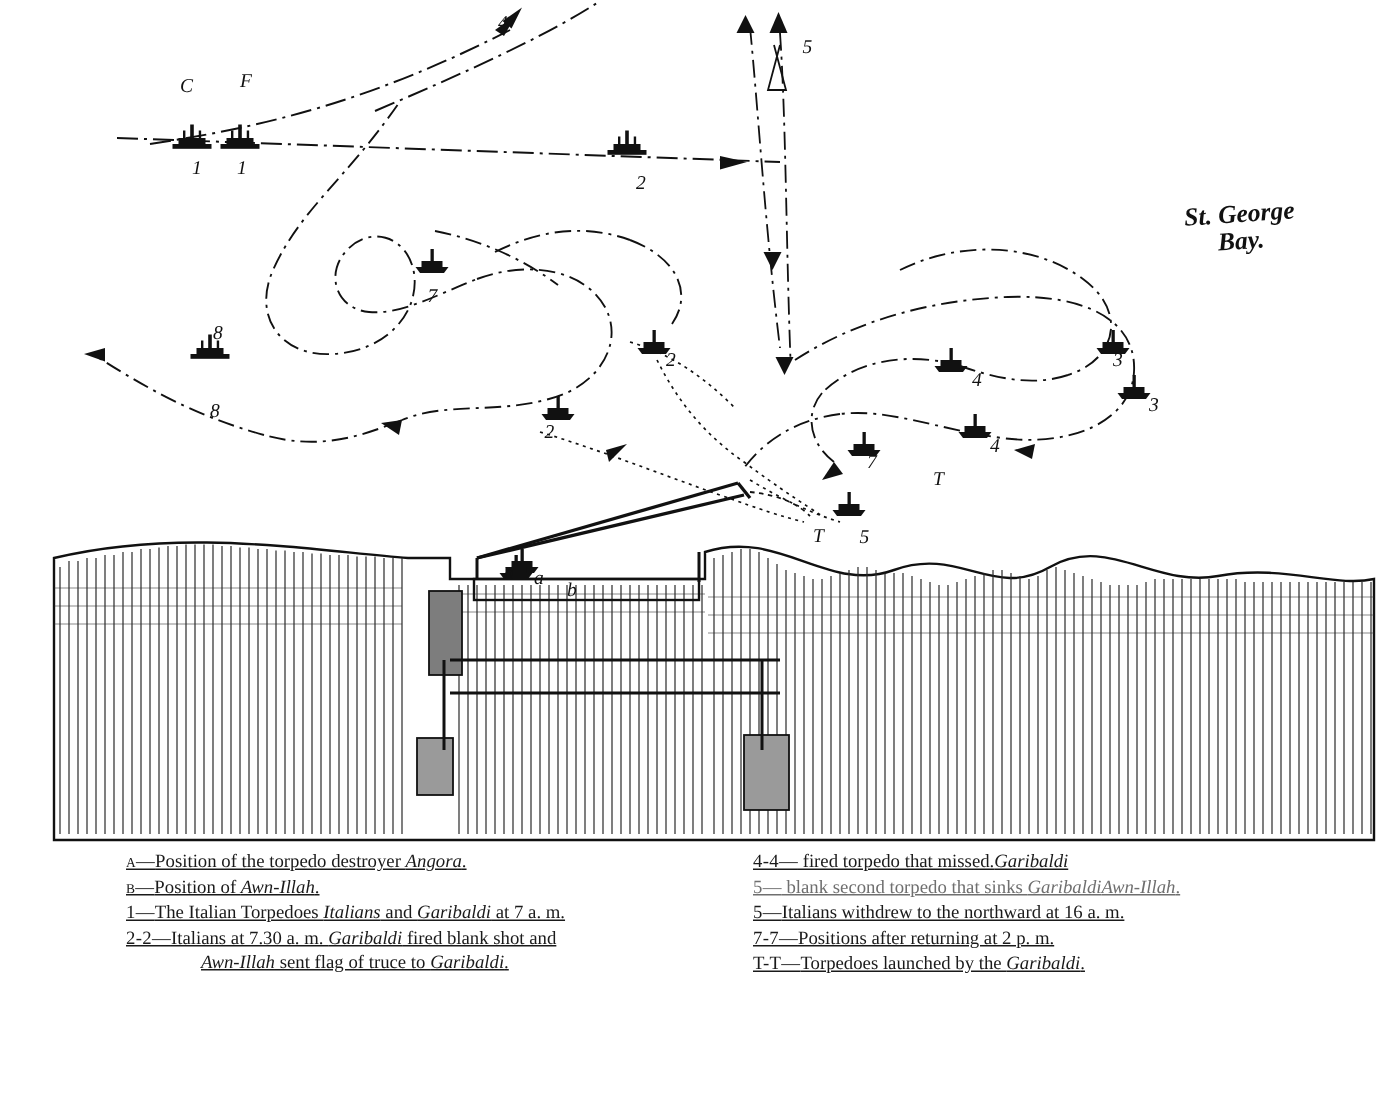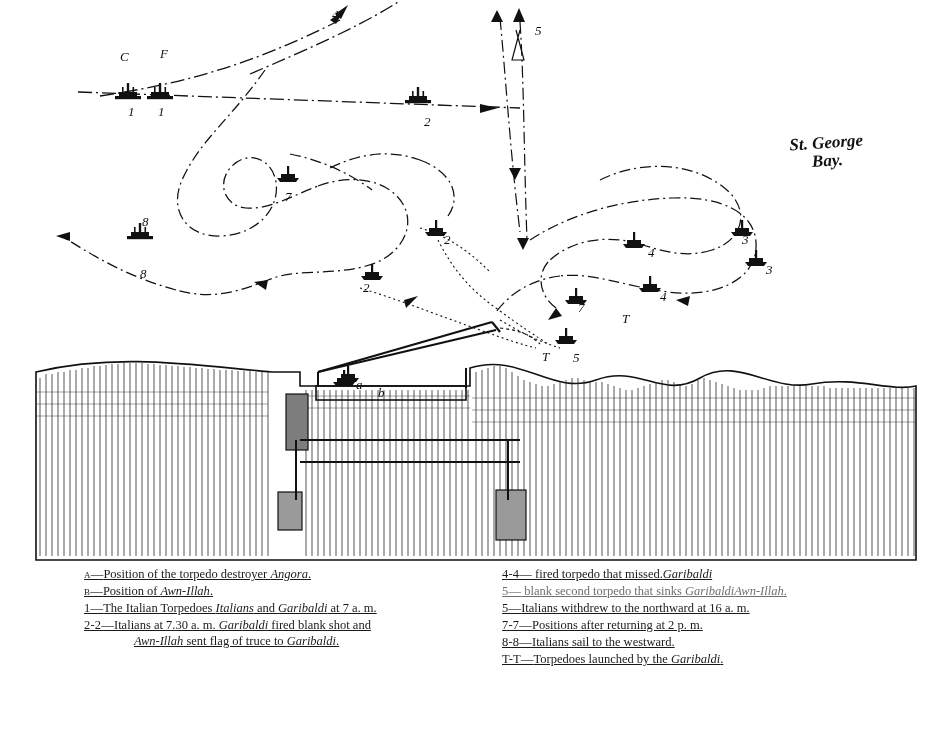--- a/index.html
+++ b/index.html
@@ -422,16 +422,15 @@
       <div class="legend-entry"><span class="key">a—</span><span>Position of the torpedo destroyer </span><span class="it">Angora</span><span>.</span></div>
       <div class="legend-entry"><span class="key">b—</span><span>Position of </span><span class="it">Awn-Illah</span><span>.</span></div>
       <div class="legend-entry"><span class="key">1—</span><span>The Italian Torpedoes </span><span class="it">Italians</span><span> and </span><span class="it">Garibaldi</span><span> at 7 a. m.</span></div>
       <div class="legend-entry"><span class="key">2-2—</span><span>Italians at 7.30 a. m.   </span><span class="it">Garibaldi</span><span> fired blank shot and</span><span class="cont"><span class="it">Awn-Illah</span> sent flag of truce to <span class="it">Garibaldi</span>.</span></div>
     </div>
   <div class="legend-col right" id="legend-right">
       <div class="legend-entry"><span class="key">4-4—</span><span> fired torpedo that missed.</span><span class="it">Garibaldi</span></div>
       <div class="legend-entry muted"><span class="key">5—</span><span> blank second torpedo that sinks </span><span class="it">Garibaldi</span><span class="it">Awn-Illah</span><span>.</span></div>
       <div class="legend-entry"><span class="key">5—</span><span>Italians withdrew to the northward at 16 a. m.</span></div>
       <div class="legend-entry"><span class="key">7-7—</span><span>Positions after returning at 2 p. m.</span></div>
-      <div class="legend-entry"><span class="key">8-8—</span><span>Italians sail to the westward.</span></div>
       <div class="legend-entry"><span class="key">T-T—</span><span>Torpedoes launched by the </span><span class="it">Garibaldi</span><span>.</span></div>
     </div>
 </div>
 
 </body></html>

